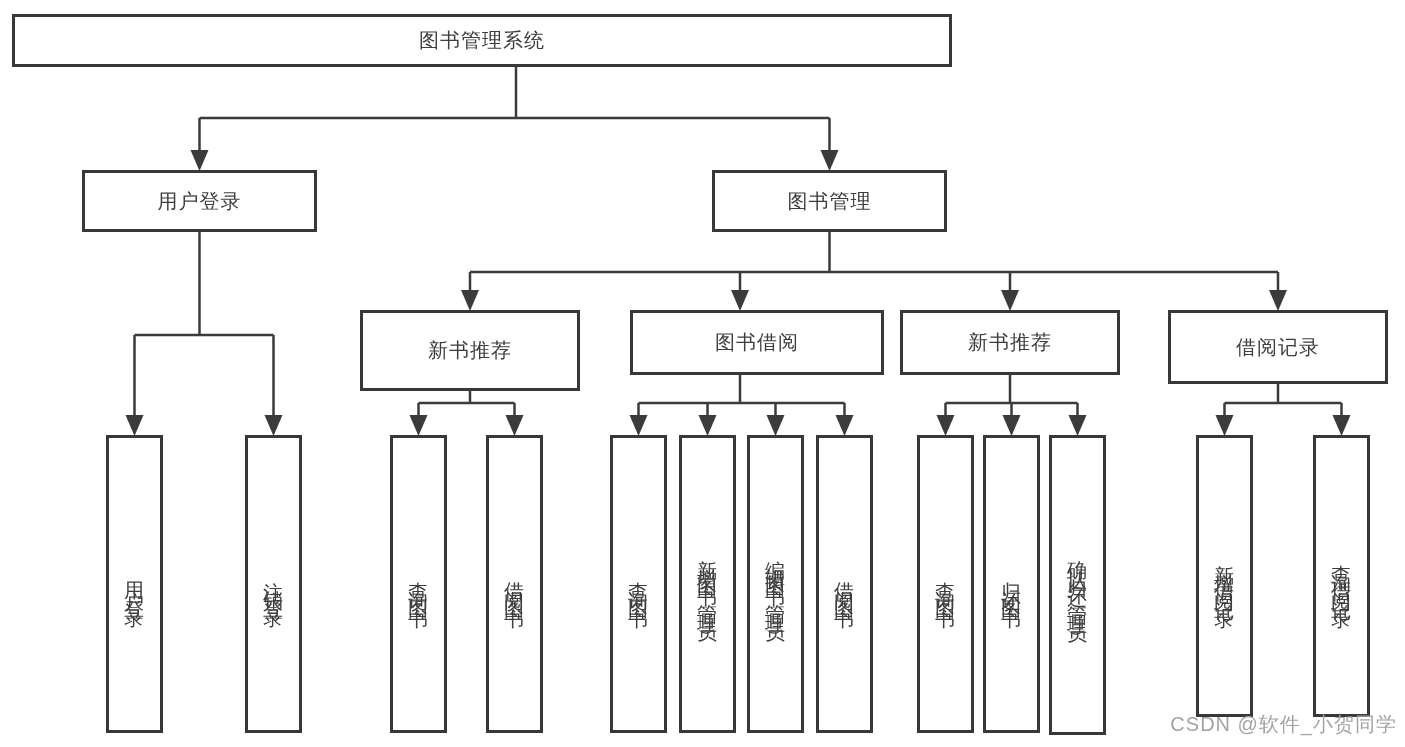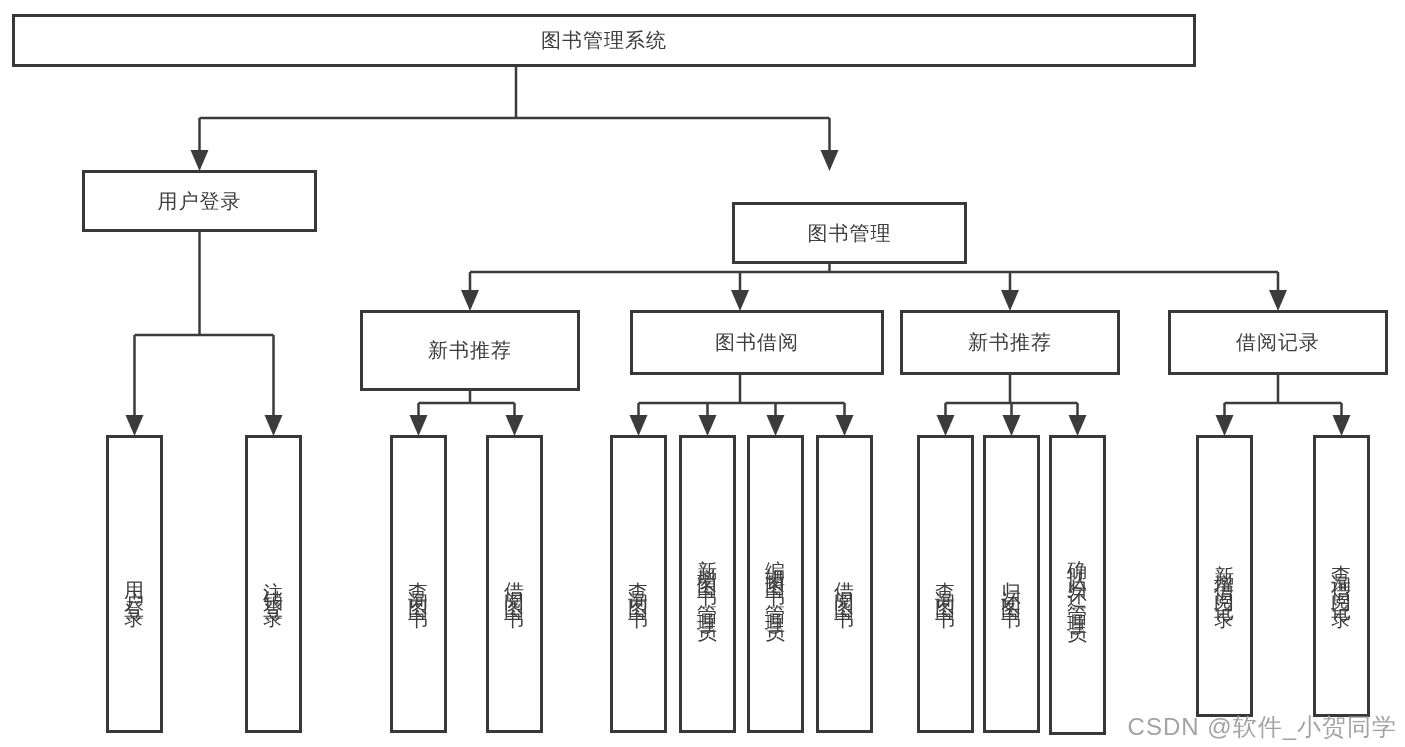--- a/index.html
+++ b/index.html
@@ -40,21 +40,21 @@
     writing-mode: vertical-rl;
     text-orientation: mixed;
     letter-spacing: 0.45em;
     font-size: 20px;
     line-height: 1;
   }
   .watermark {
     position: absolute;
     right: 8px;
     top: 711px;
-    font-size: 24px;
+    font-size: 20px;
     color: #a3a3a3;
     letter-spacing: 1px;
     z-index: 3;
     white-space: nowrap;
     margin-left: 12px;
   }
 </style>
 </head>
 <body>
 
@@ -96,29 +96,29 @@
       <use href="#ah" transform="translate(775.5,436)"></use>
       <use href="#ah" transform="translate(844.5,436)"></use>
       <use href="#ah" transform="translate(945.5,436)"></use>
       <use href="#ah" transform="translate(1011.5,436)"></use>
       <use href="#ah" transform="translate(1077.5,436)"></use>
       <use href="#ah" transform="translate(1224.5,436)"></use>
       <use href="#ah" transform="translate(1341.5,436)"></use>
     </g>
   </svg>
 
-  <div class="node" style="left:12px; top:14px; width:1184px; height:53px;">图书管理系统</div>
+  <div class="node" style="left:12px; top:14px; width:940px; height:53px;">图书管理系统</div>
 
   <div class="node" style="left:82px; top:170px; width:235px; height:62px;">用户登录</div>
-  <div class="node" style="left:732px; top:170px; width:235px; height:62px;margin-top:32px;">图书管理</div>
+  <div class="node" style="left:712px; top:170px; width:235px; height:62px;">图书管理</div>
 
   <div class="node" style="left:360px; top:310px; width:220px; height:81px;">新书推荐</div>
   <div class="node" style="left:630px; top:310px; width:254px; height:65px;">图书借阅</div>
   <div class="node" style="left:900px; top:310px; width:220px; height:65px;">新书推荐</div>
-  <div class="node" style="left:1168px; top:310px; width:220px; height:65px;">借阅记录</div>
+  <div class="node" style="left:1168px; top:310px; width:220px; height:74px;">借阅记录</div>
 
   <div class="node vertical" style="left:106px; top:435px; width:57px; height:298px;">用户登录</div>
   <div class="node vertical" style="left:245px; top:435px; width:57px; height:298px;">注销登录</div>
 
   <div class="node vertical" style="left:390px; top:435px; width:57px; height:298px;">查询图书</div>
   <div class="node vertical" style="left:486px; top:435px; width:57px; height:298px;">借阅图书</div>
 
   <div class="node vertical" style="left:610px; top:435px; width:57px; height:298px;">查询图书</div>
   <div class="node vertical" style="left:679px; top:435px; width:57px; height:298px;">新增图书（管理员）</div>
   <div class="node vertical" style="left:747px; top:435px; width:57px; height:298px;">编辑图书（管理员）</div>

